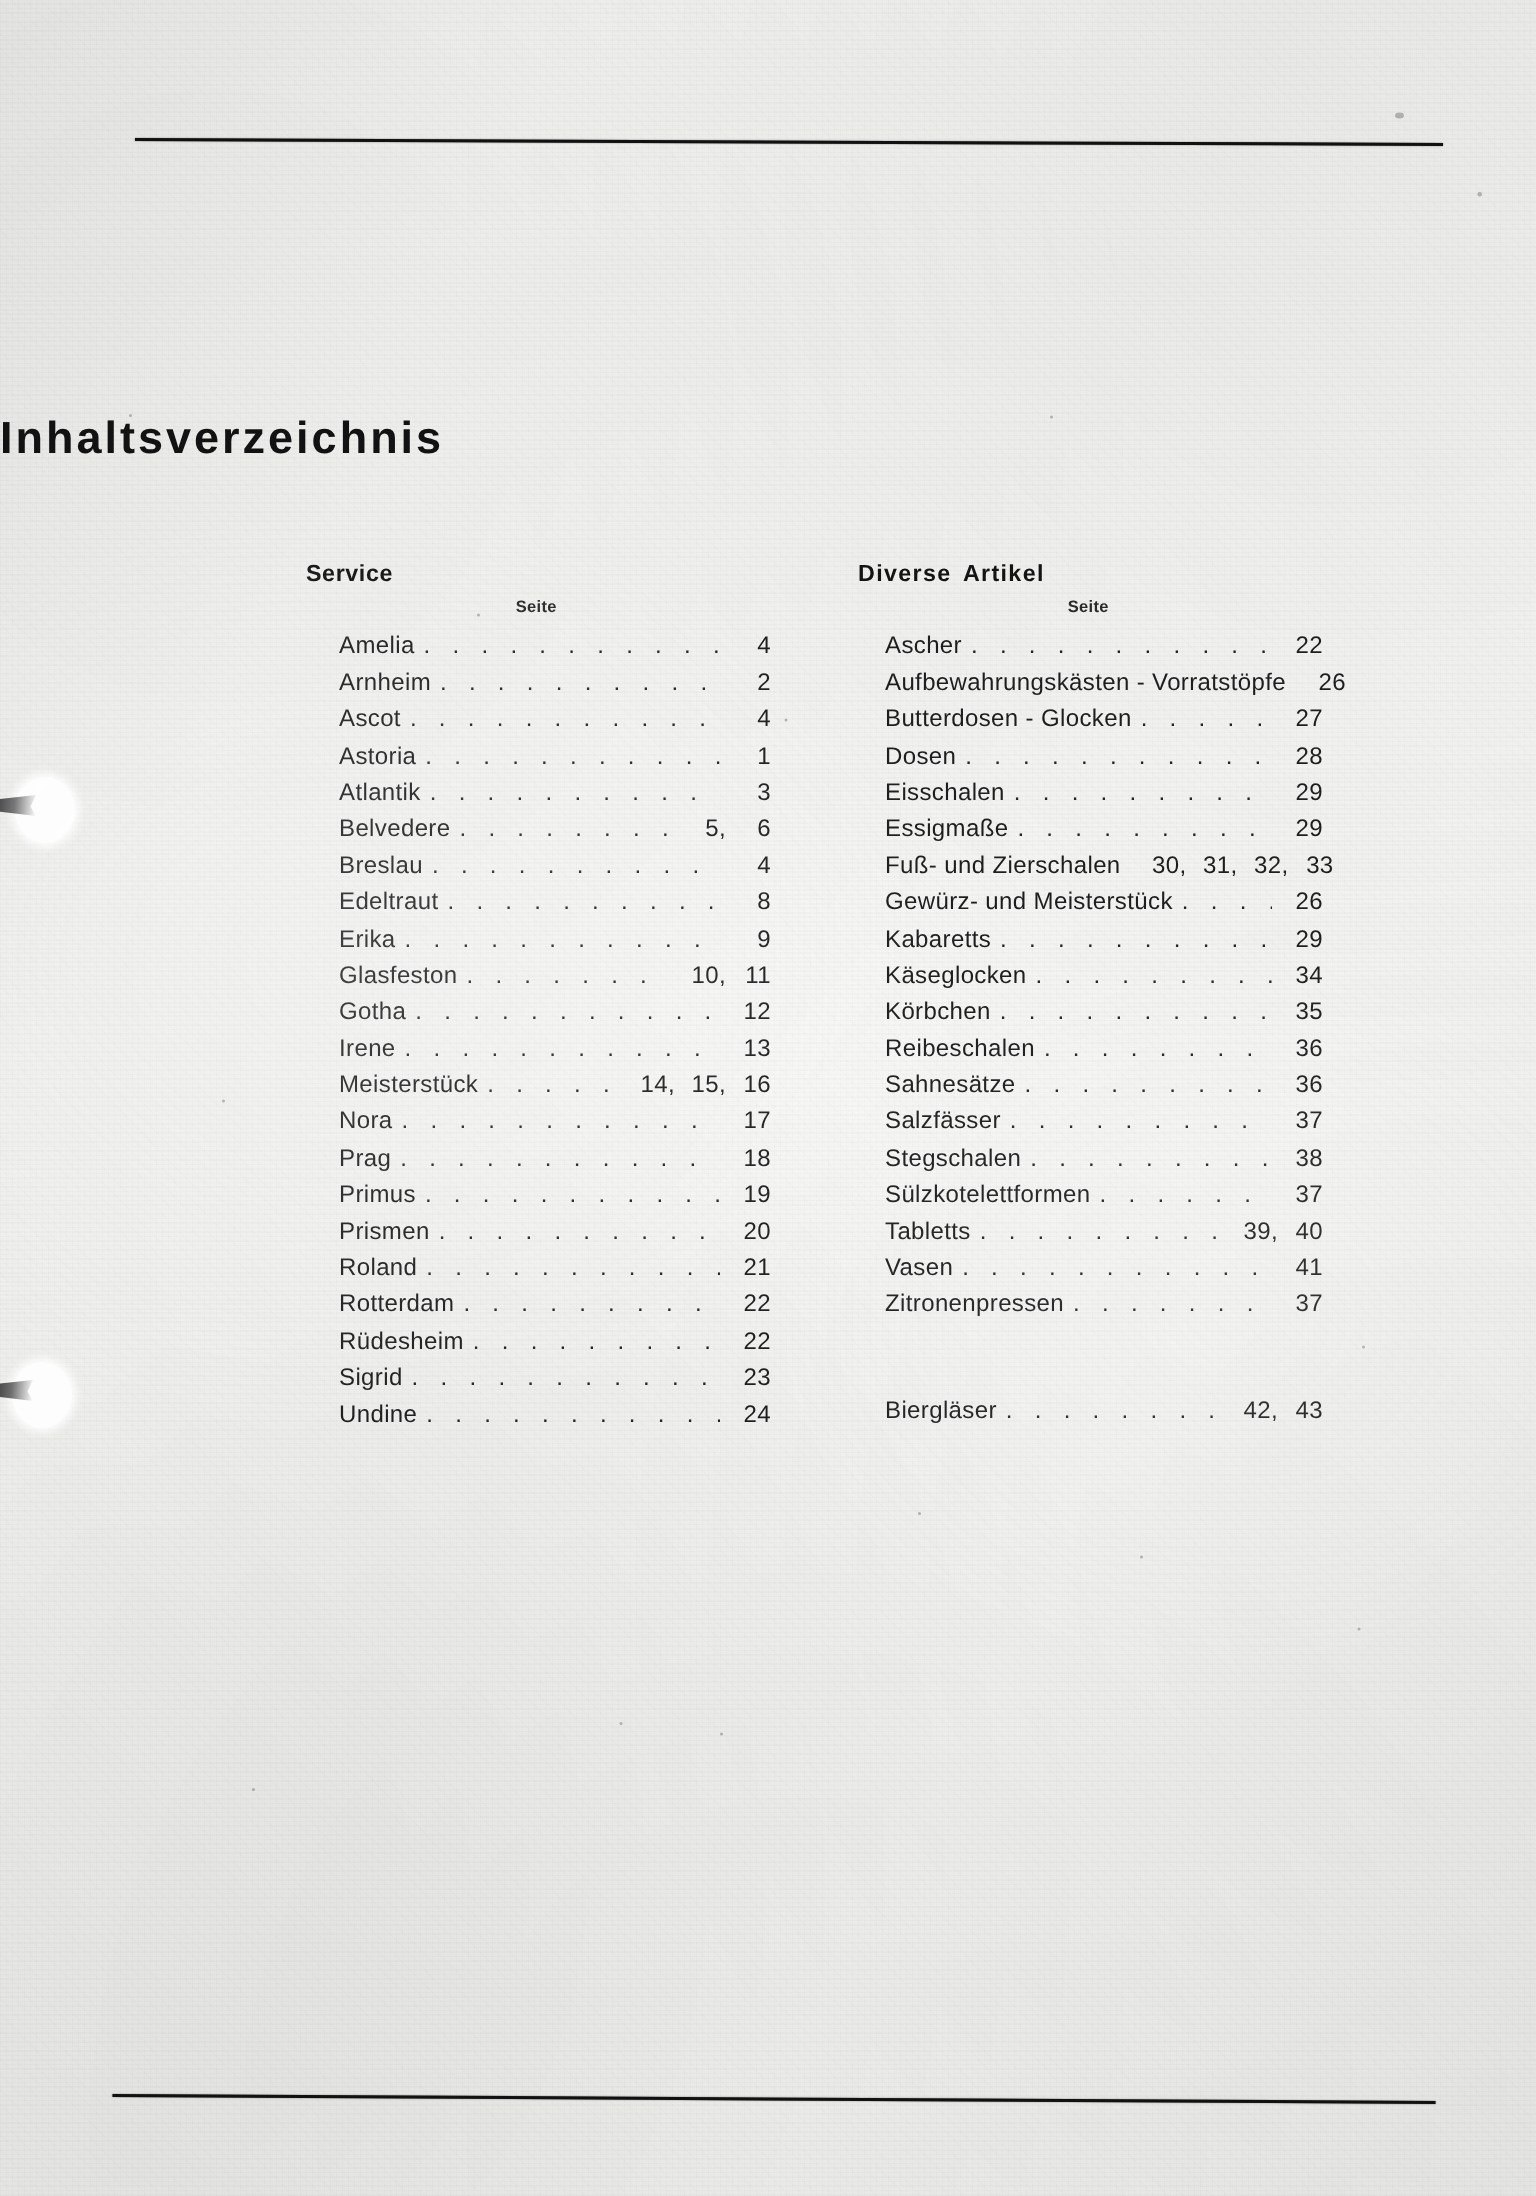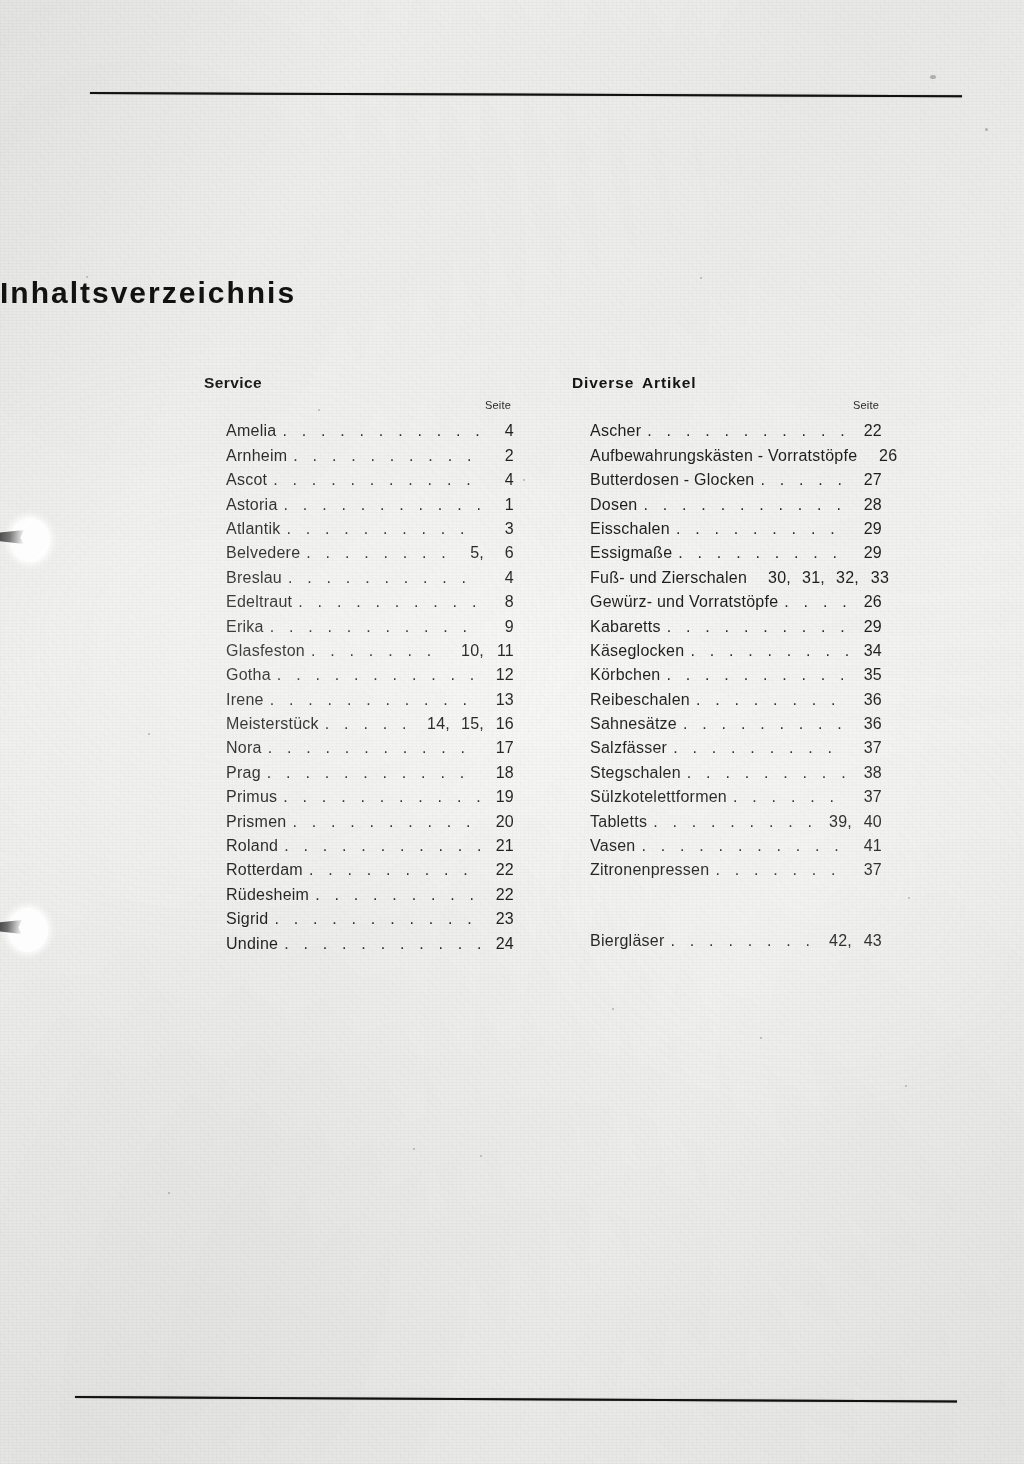--- a/index.html
+++ b/index.html
@@ -69,22 +69,22 @@
   #col-left{left:184px;width:310px;}
   #col-right{left:552px;width:310px;}
 
   .section-head{
     font-size:15.5px;font-weight:700;letter-spacing:.4px;
     color:#141414;height:22px;line-height:22px;
   }
   #head-right{letter-spacing:.9px;word-spacing:3px;}
 
   .seite{
-    text-align:right;font-size:11px;letter-spacing:.2px;
-    color:#2a2a2a;height:17px;line-height:17px;margin-top:3px;
+    text-align:center;font-size:11px;letter-spacing:.2px;
+    color:#2a2a2a;height:17px;line-height:17px;margin-top:3px;font-weight:bold;
   }
   #col-left .seite{padding-right:3px;}
   #col-right .seite{padding-right:3px;}
 
   .entries{margin-top:2px;}
 
   .entry{
     display:flex;align-items:flex-end;
     height:24.4px;
     font-size:16px;letter-spacing:.25px;color:#1e1e1e;
@@ -320,21 +320,21 @@
         <span class="extras"></span>
         <span class="pg">29</span>
       </div>
       <div class="entry noleader">
         <span class="label">Fuß- und Zierschalen</span>
         <span class="leaders"></span>
         <span class="extras"><span>30,</span><span>31,</span><span>32,</span></span>
         <span class="pg">33</span>
       </div>
       <div class="entry">
-        <span class="label">Gewürz- und Vorratstöpfe</span>
+        <span class="label">Gewürz- und Meisterstück</span>
         <span class="leaders"></span>
         <span class="extras"></span>
         <span class="pg">26</span>
       </div>
       <div class="entry">
         <span class="label">Kabaretts</span>
         <span class="leaders"></span>
         <span class="extras"></span>
         <span class="pg">29</span>
       </div>

